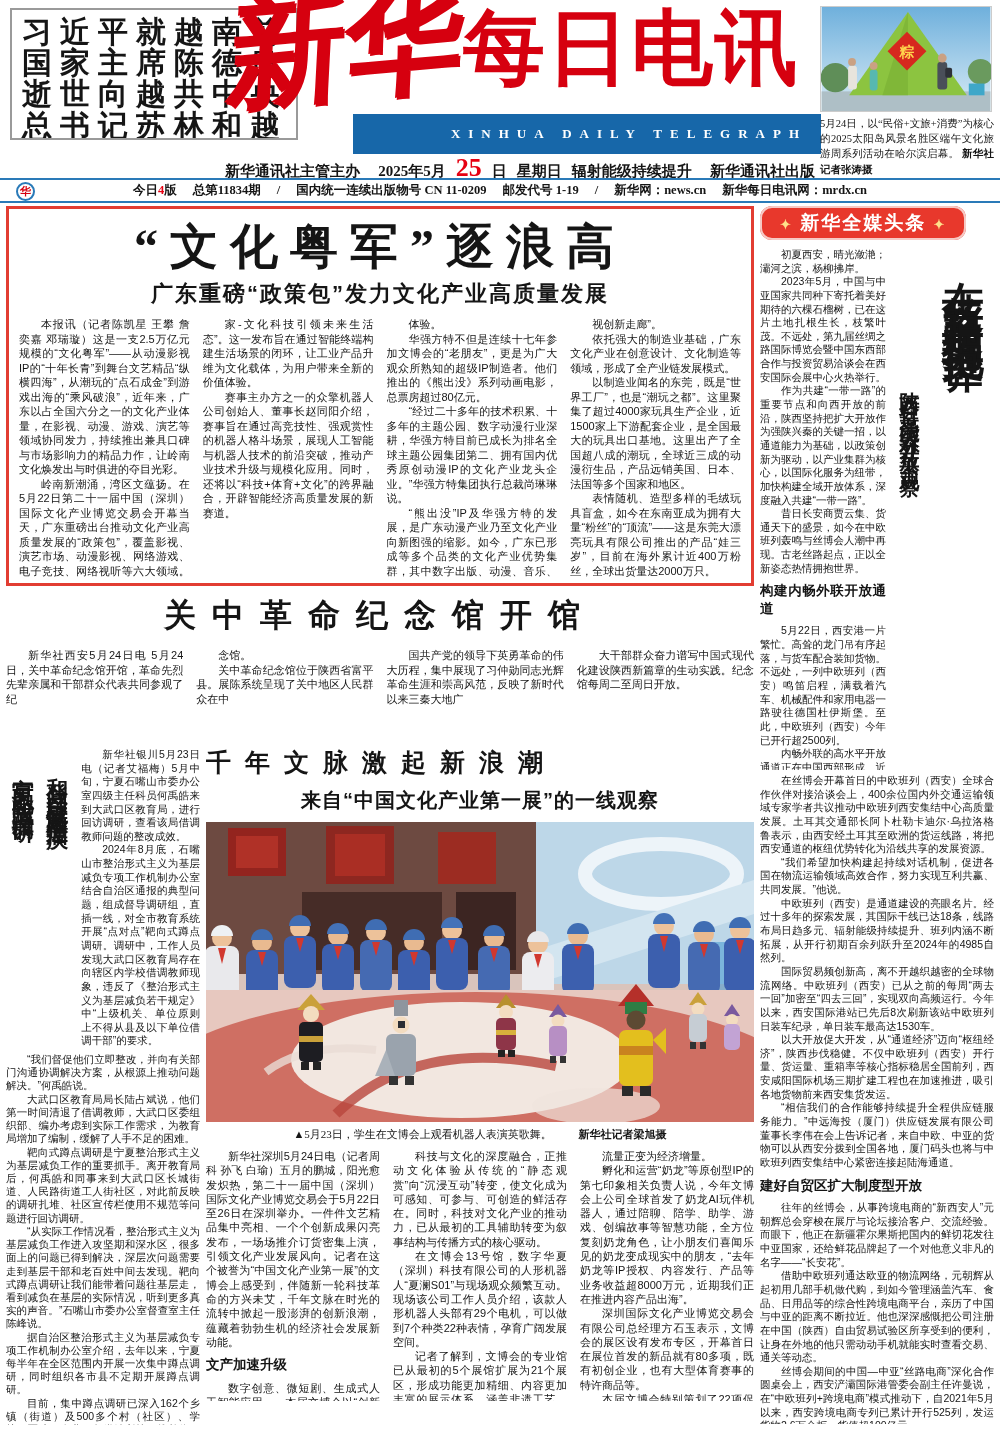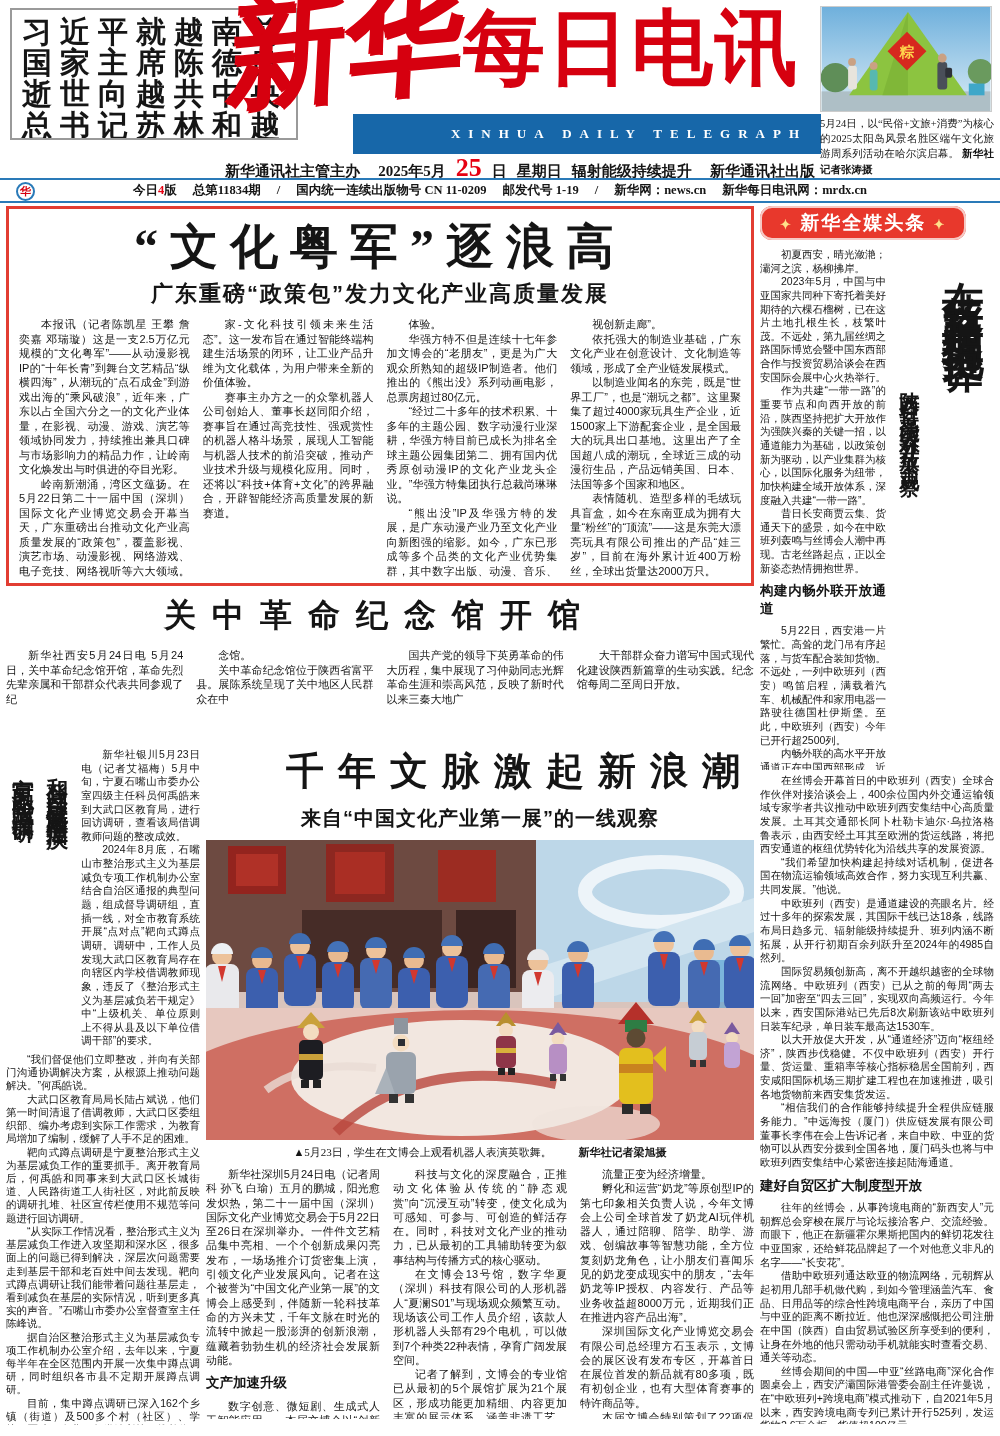--- a/index.html
+++ b/index.html
@@ -44,21 +44,21 @@
 
   
   .nx { position:absolute; left:6px; top:748px; width:194px; height:684px; overflow:hidden; }
   .nx-top { display:flex; gap:7px; height:300px; overflow:hidden; }
   .nx-title { writing-mode:vertical-lr; font-family:"Liberation Serif", serif; font-weight:900; font-size:22px; letter-spacing:5px; line-height:1.55; padding-top:12px; }
   .nx-side { flex:1; font-size:10.5px; line-height:1.3; text-align:justify; overflow:hidden; }
   .nx-bottom { margin-top:5px; font-size:10.5px; line-height:1.26; text-align:justify; height:372px; overflow:hidden; }
 
   
   .wm { position:absolute; left:206px; top:746px; width:548px; height:690px; overflow:hidden; }
-  .wm-headline { text-align:right; font-family:"Liberation Serif", serif; font-weight:900; font-size:38px; letter-spacing:14px; margin:0; }
+  .wm-headline { text-align:left; font-family:"Liberation Serif", serif; font-weight:900; font-size:25px; letter-spacing:14px; margin:0; }
   .wm-sub { text-align:center; font-weight:900; font-size:20px; letter-spacing:1px; margin:8px 0; }
   .wm-photo svg { display:block; }
   .wm-caption { font-size:11px; font-family:"Liberation Serif", serif; margin:5px 0 7px; text-align:center; }
   .wm-caption b { font-weight:900; margin-left:24px; }
   .cols3 { display:flex; gap:13px; height:252px; overflow:hidden; }
   .cols3 .col { flex:1; font-size:11px; line-height:1.3; text-align:justify; overflow:hidden; }
 
   
   .sr { position:absolute; left:760px; top:206px; width:234px; height:1226px; overflow:hidden; }
   .sr-badge { display:inline-block; background:#e8382c; color:#fff; font-weight:900; font-size:19px; letter-spacing:2px; padding:4px 20px; border-radius:12px; box-shadow:0 0 0 2px #f6c9c4 inset; }

